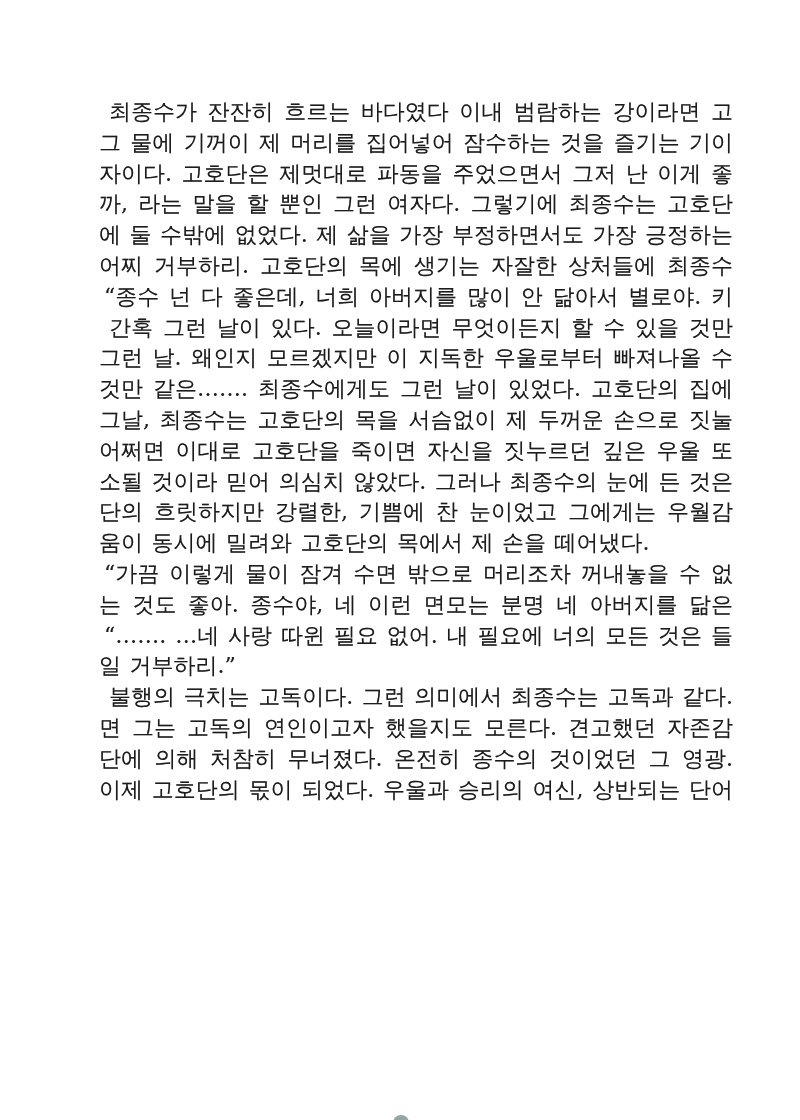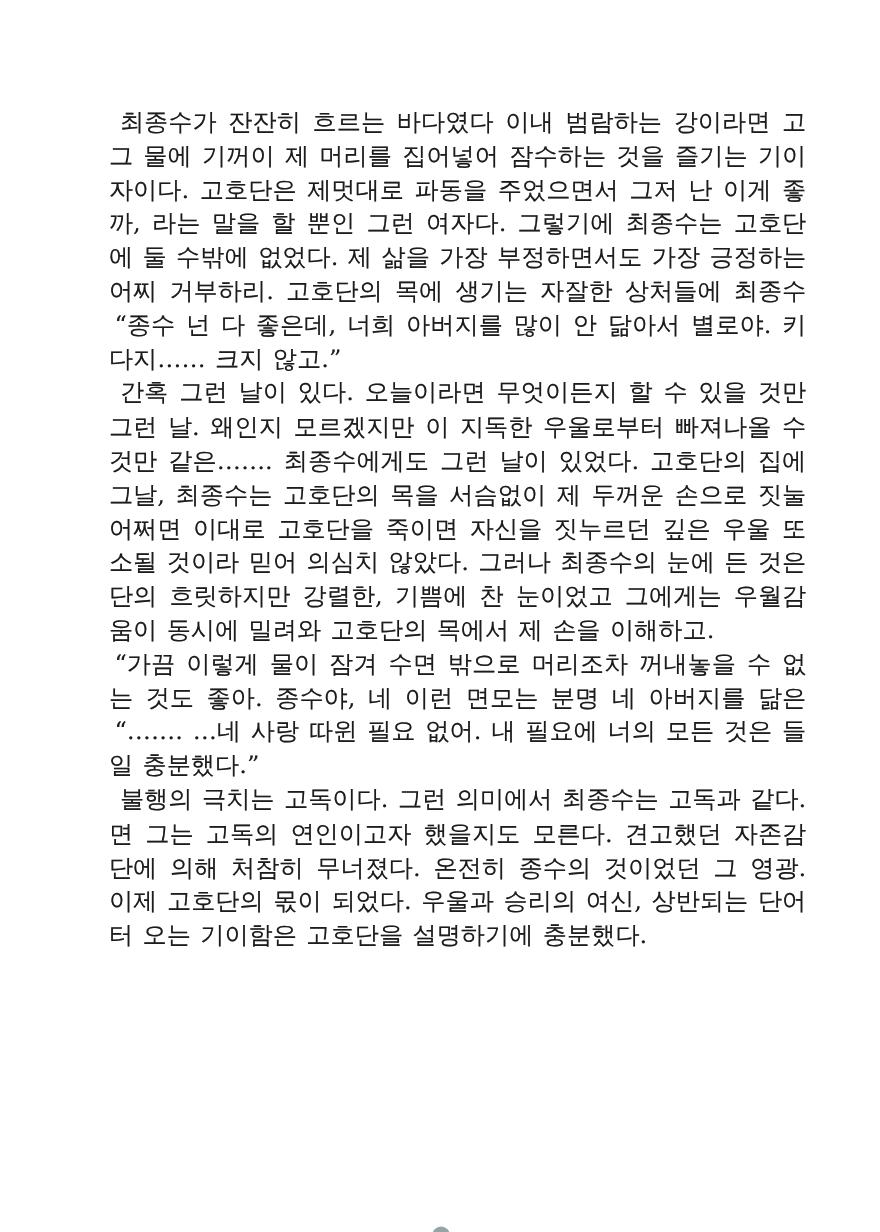--- a/index.html
+++ b/index.html
@@ -61,33 +61,31 @@
 
 <div class="page">
   <div class="textblock" style="color: rgb(28, 28, 28);">
       <div class="line j ind-para">최종수가 잔잔히 흐르는 바다였다 이내 범람하는 강이라면 고호단은</div>
       <div class="line j">그 물에 기꺼이 제 머리를 집어넣어 잠수하는 것을 즐기는 기이한 여</div>
       <div class="line j">자이다. 고호단은 제멋대로 파동을 주었으면서 그저 난 이게 좋으니</div>
       <div class="line j">까, 라는 말을 할 뿐인 그런 여자다. 그렇기에 최종수는 고호단을 옆</div>
       <div class="line j">에 둘 수밖에 없었다. 제 삶을 가장 부정하면서도 가장 긍정하는 자를</div>
       <div class="line j">어찌 거부하리. 고호단의 목에 생기는 자잘한 상처들에 최종수는 은근</div>
       <div class="line j ind-quote">“종수 넌 다 좋은데, 너희 아버지를 많이 안 닮아서 별로야. 키도 그</div>
-      <div class="line nj">다지…… 크지 않고.”</div>
       <div class="line j ind-para">간혹 그런 날이 있다. 오늘이라면 무엇이든지 할 수 있을 것만 같은</div>
       <div class="line j">그런 날. 왜인지 모르겠지만 이 지독한 우울로부터 빠져나올 수 있을</div>
       <div class="line j">것만 같은……. 최종수에게도 그런 날이 있었다. 고호단의 집에 갔던</div>
       <div class="line j">그날, 최종수는 고호단의 목을 서슴없이 제 두꺼운 손으로 짓눌렀다.</div>
       <div class="line j">어쩌면 이대로 고호단을 죽이면 자신을 짓누르던 깊은 우울 또한 해</div>
       <div class="line j">소될 것이라 믿어 의심치 않았다. 그러나 최종수의 눈에 든 것은 고호</div>
       <div class="line j">단의 흐릿하지만 강렬한, 기쁨에 찬 눈이었고 그에게는 우월감과 두려</div>
-      <div class="line nj">움이 동시에 밀려와 고호단의 목에서 제 손을 이해하고.</div>
+      <div class="line nj">움이 동시에 밀려와 고호단의 목에서 제 손을 떼어냈다.</div>
       <div class="line j ind-quote">“가끔 이렇게 물이 잠겨 수면 밖으로 머리조차 꺼내놓을 수 없게 하</div>
       <div class="line j">는 것도 좋아. 종수야, 네 이런 면모는 분명 네 아버지를 닮은 거겠</div>
       <div class="line j ind-quote">“……. …네 사랑 따윈 필요 없어. 내 필요에 너의 모든 것은 들어갈</div>
-      <div class="line nj">일 충분했다.”</div>
+      <div class="line nj">일 거부하리.”</div>
       <div class="line j ind-para">불행의 극치는 고독이다. 그런 의미에서 최종수는 고독과 같다. 어쩌</div>
       <div class="line j">면 그는 고독의 연인이고자 했을지도 모른다. 견고했던 자존감이 고호</div>
       <div class="line j">단에 의해 처참히 무너졌다. 온전히 종수의 것이었던 그 영광. 그것은</div>
       <div class="line j">이제 고호단의 몫이 되었다. 우울과 승리의 여신, 상반되는 단어로부</div>
-      <div class="line nj">터 오는 기이함은 고호단을 설명하기에 충분했다.</div>
     </div>
   <div class="page-marker" style="background: rgb(111, 135, 135);"></div>
 </div>
 
 </body></html>

